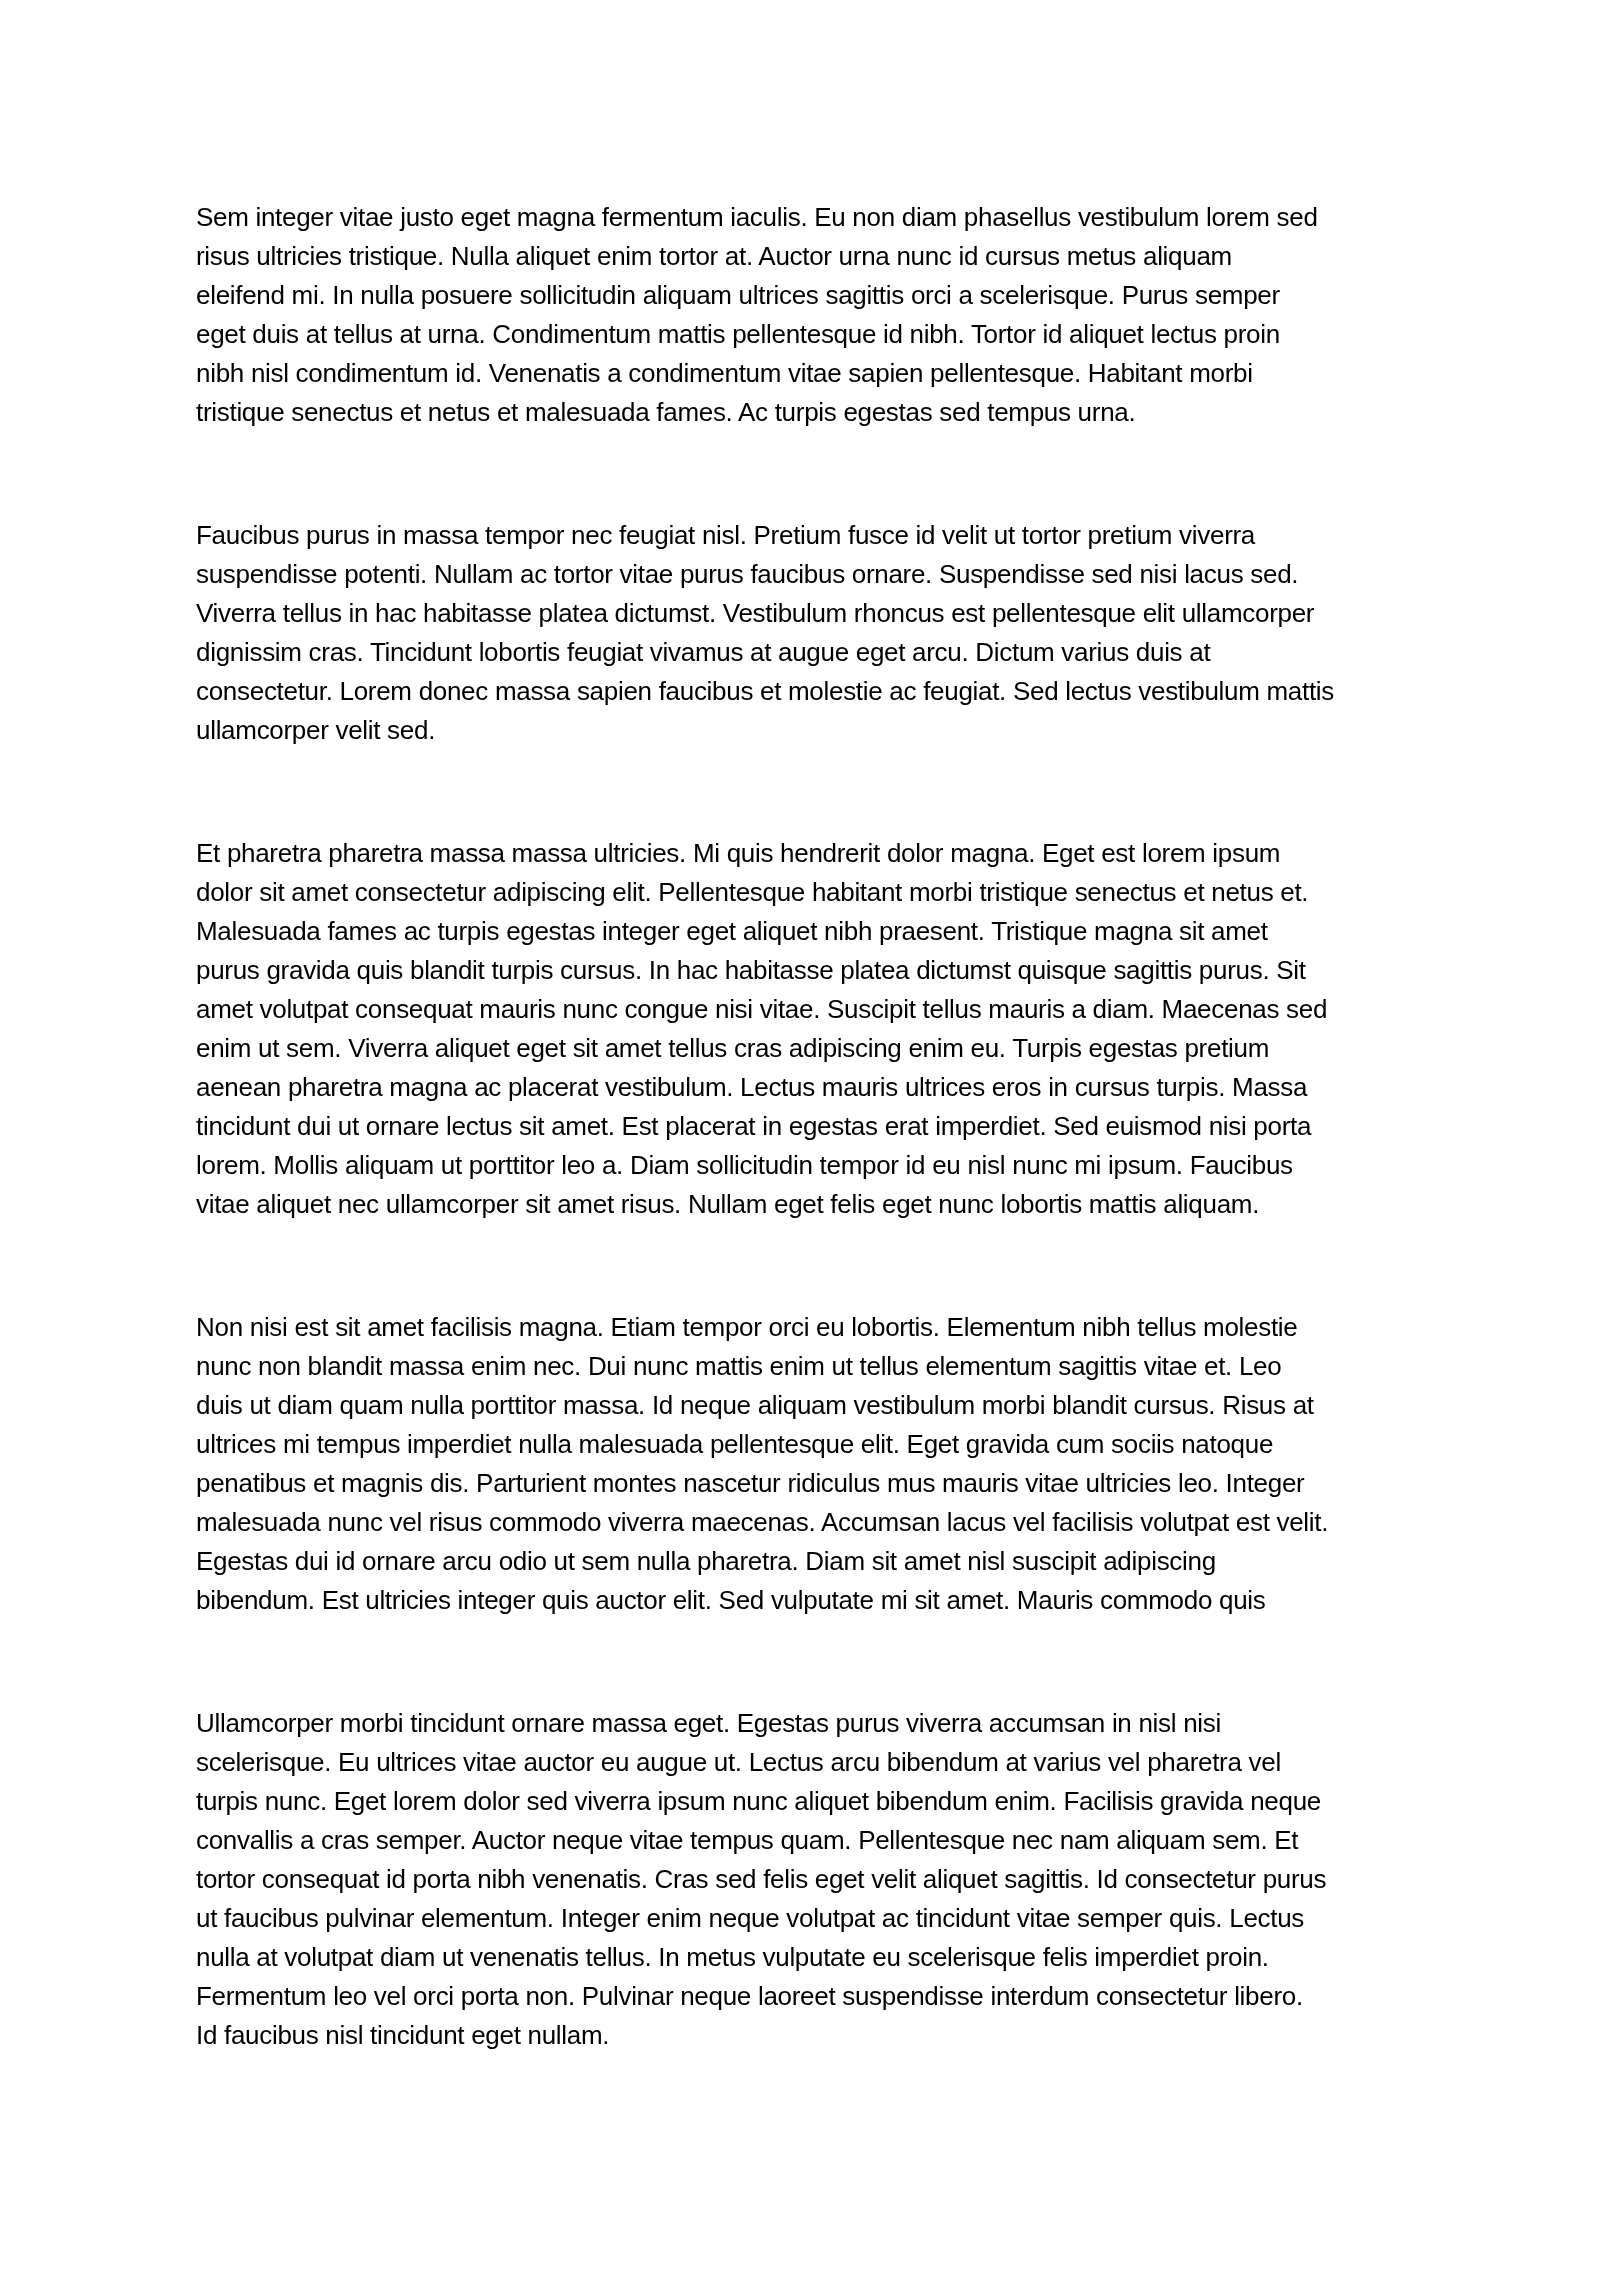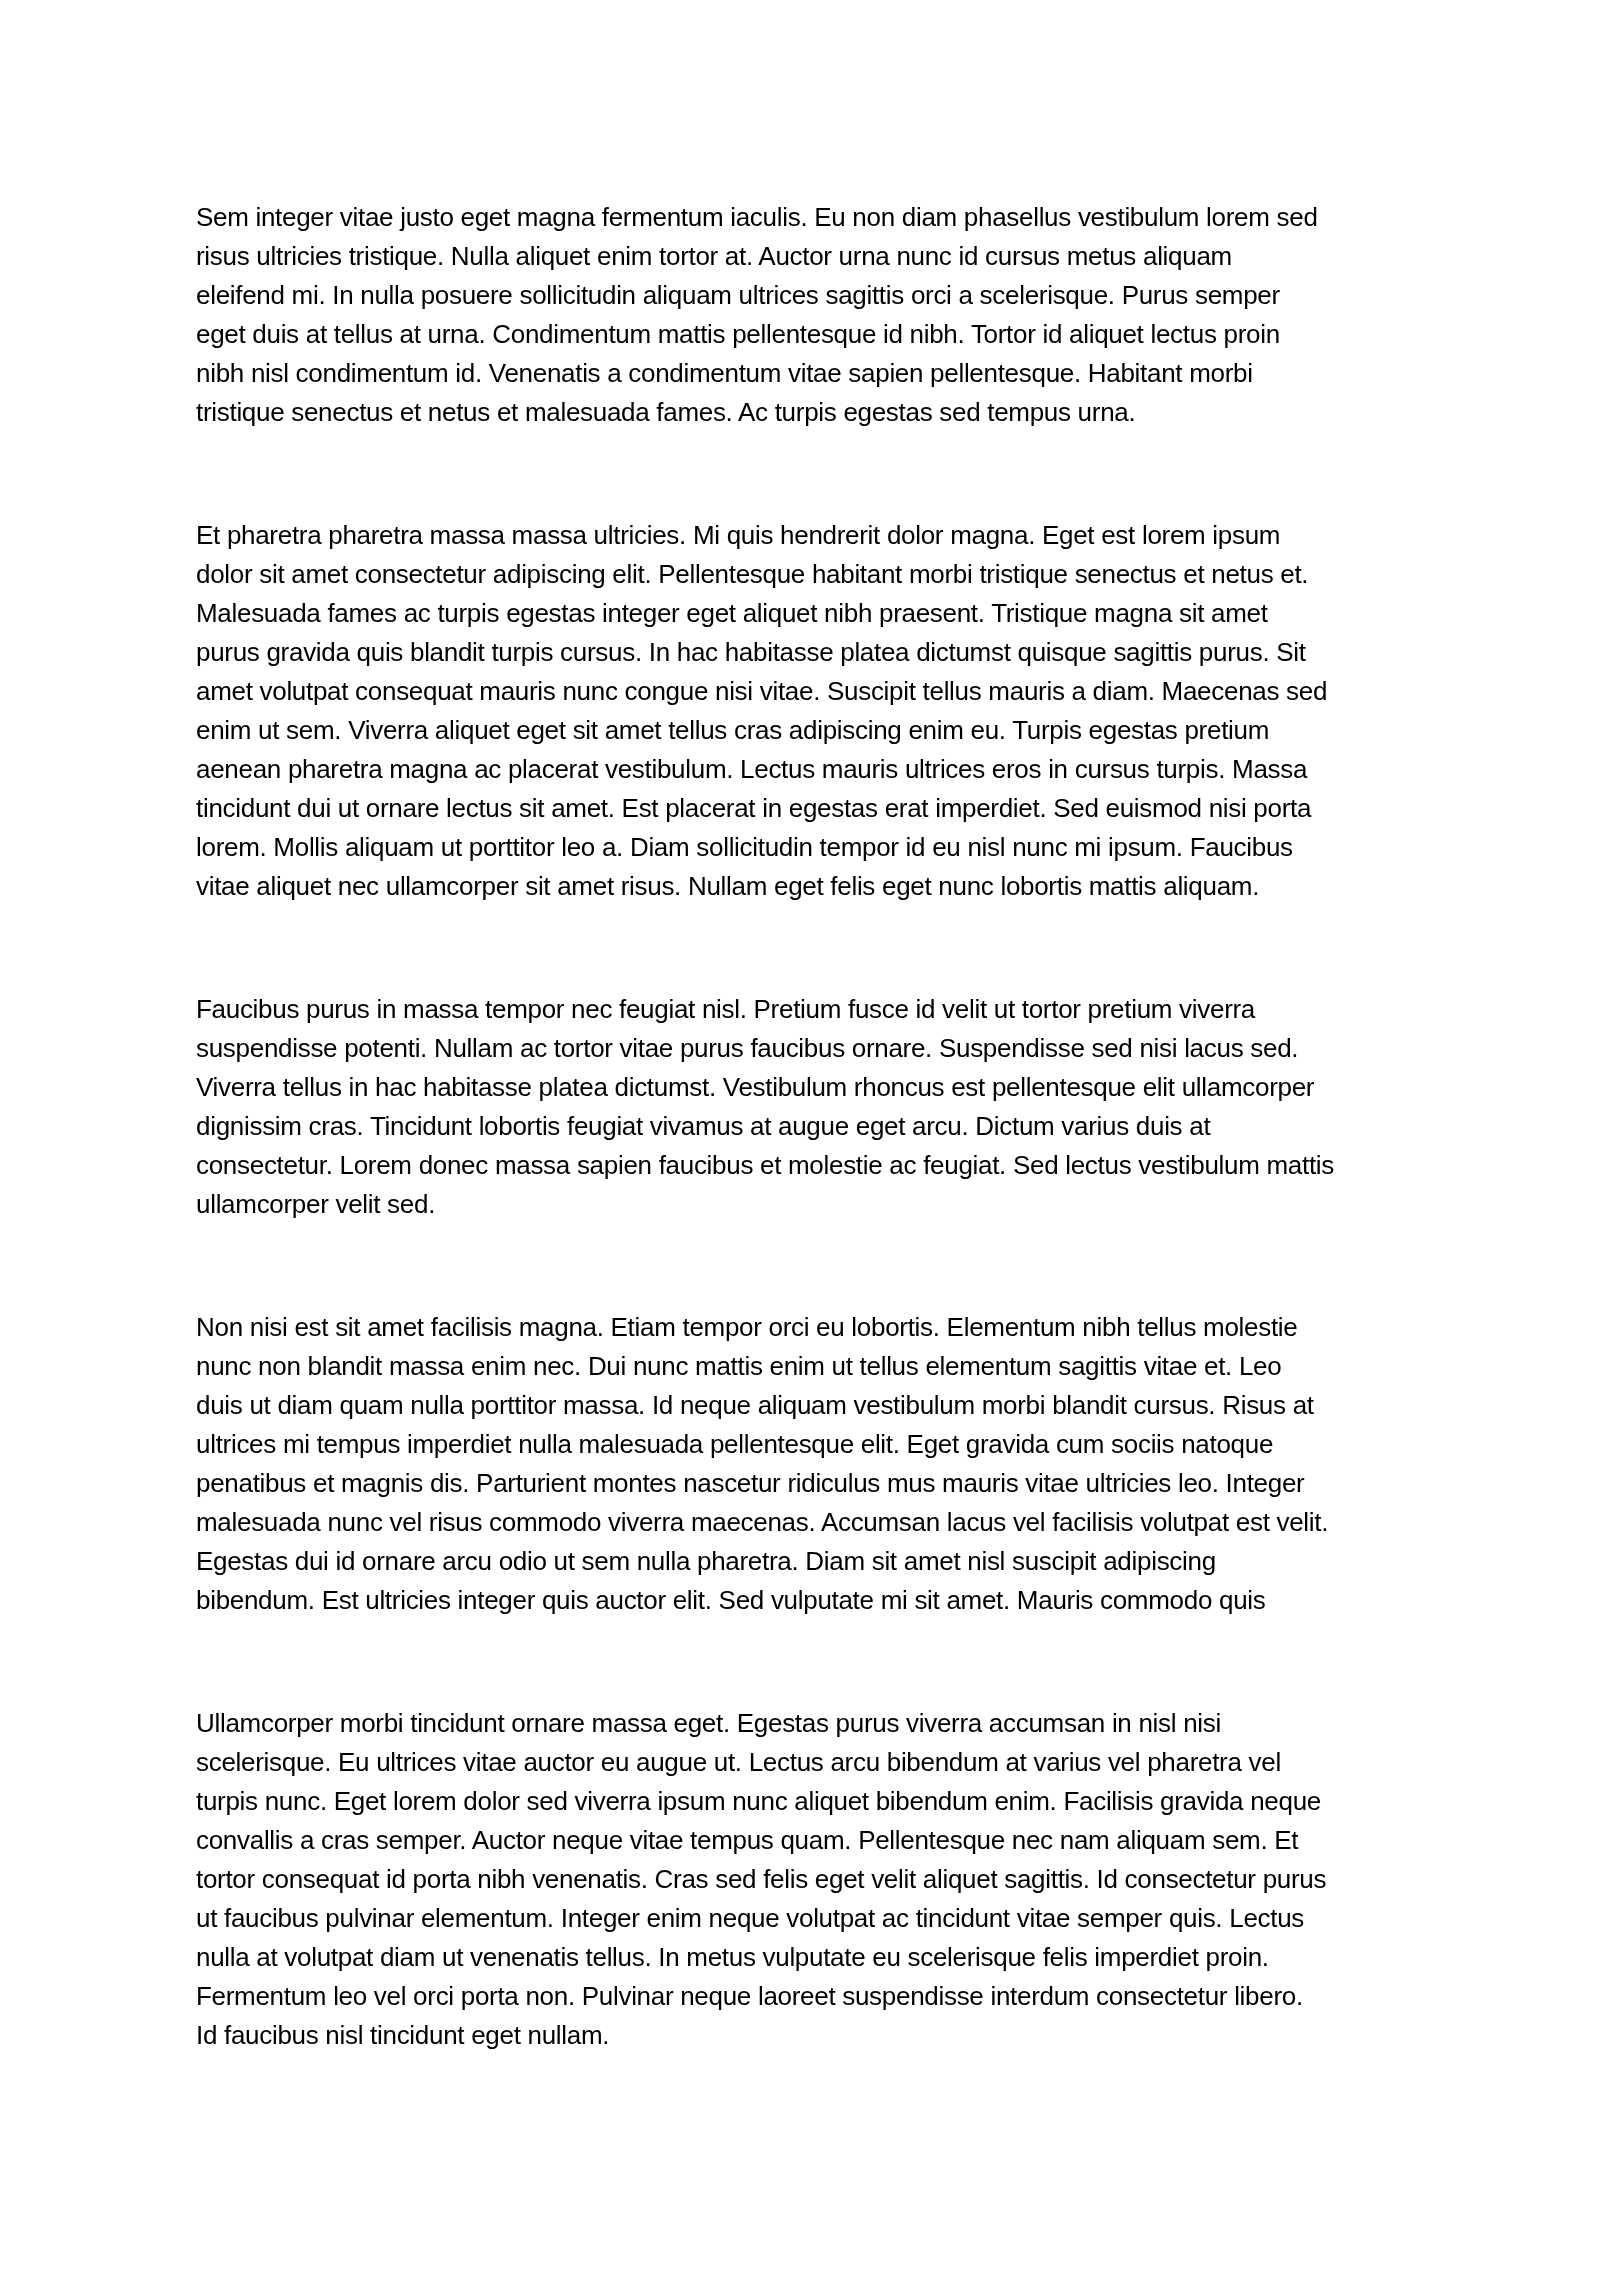--- a/index.html
+++ b/index.html
@@ -34,36 +34,36 @@
 <body>
 
 <div class="page">
   <div class="text-body">
     <p class="para">Sem integer vitae justo eget magna fermentum iaculis. Eu non diam phasellus vestibulum lorem sed
 risus ultricies tristique. Nulla aliquet enim tortor at. Auctor urna nunc id cursus metus aliquam
 eleifend mi. In nulla posuere sollicitudin aliquam ultrices sagittis orci a scelerisque. Purus semper
 eget duis at tellus at urna. Condimentum mattis pellentesque id nibh. Tortor id aliquet lectus proin
 nibh nisl condimentum id. Venenatis a condimentum vitae sapien pellentesque. Habitant morbi
 tristique senectus et netus et malesuada fames. Ac turpis egestas sed tempus urna.</p>
+    <p class="para">Faucibus purus in massa tempor nec feugiat nisl. Pretium fusce id velit ut tortor pretium viverra
+suspendisse potenti. Nullam ac tortor vitae purus faucibus ornare. Suspendisse sed nisi lacus sed.
+Viverra tellus in hac habitasse platea dictumst. Vestibulum rhoncus est pellentesque elit ullamcorper
+dignissim cras. Tincidunt lobortis feugiat vivamus at augue eget arcu. Dictum varius duis at
+consectetur. Lorem donec massa sapien faucibus et molestie ac feugiat. Sed lectus vestibulum mattis
+ullamcorper velit sed.</p>
     <p class="para">Et pharetra pharetra massa massa ultricies. Mi quis hendrerit dolor magna. Eget est lorem ipsum
 dolor sit amet consectetur adipiscing elit. Pellentesque habitant morbi tristique senectus et netus et.
 Malesuada fames ac turpis egestas integer eget aliquet nibh praesent. Tristique magna sit amet
 purus gravida quis blandit turpis cursus. In hac habitasse platea dictumst quisque sagittis purus. Sit
 amet volutpat consequat mauris nunc congue nisi vitae. Suscipit tellus mauris a diam. Maecenas sed
 enim ut sem. Viverra aliquet eget sit amet tellus cras adipiscing enim eu. Turpis egestas pretium
 aenean pharetra magna ac placerat vestibulum. Lectus mauris ultrices eros in cursus turpis. Massa
 tincidunt dui ut ornare lectus sit amet. Est placerat in egestas erat imperdiet. Sed euismod nisi porta
 lorem. Mollis aliquam ut porttitor leo a. Diam sollicitudin tempor id eu nisl nunc mi ipsum. Faucibus
 vitae aliquet nec ullamcorper sit amet risus. Nullam eget felis eget nunc lobortis mattis aliquam.</p>
-    <p class="para">Faucibus purus in massa tempor nec feugiat nisl. Pretium fusce id velit ut tortor pretium viverra
-suspendisse potenti. Nullam ac tortor vitae purus faucibus ornare. Suspendisse sed nisi lacus sed.
-Viverra tellus in hac habitasse platea dictumst. Vestibulum rhoncus est pellentesque elit ullamcorper
-dignissim cras. Tincidunt lobortis feugiat vivamus at augue eget arcu. Dictum varius duis at
-consectetur. Lorem donec massa sapien faucibus et molestie ac feugiat. Sed lectus vestibulum mattis
-ullamcorper velit sed.</p>
     <p class="para">Non nisi est sit amet facilisis magna. Etiam tempor orci eu lobortis. Elementum nibh tellus molestie
 nunc non blandit massa enim nec. Dui nunc mattis enim ut tellus elementum sagittis vitae et. Leo
 duis ut diam quam nulla porttitor massa. Id neque aliquam vestibulum morbi blandit cursus. Risus at
 ultrices mi tempus imperdiet nulla malesuada pellentesque elit. Eget gravida cum sociis natoque
 penatibus et magnis dis. Parturient montes nascetur ridiculus mus mauris vitae ultricies leo. Integer
 malesuada nunc vel risus commodo viverra maecenas. Accumsan lacus vel facilisis volutpat est velit.
 Egestas dui id ornare arcu odio ut sem nulla pharetra. Diam sit amet nisl suscipit adipiscing
 bibendum. Est ultricies integer quis auctor elit. Sed vulputate mi sit amet. Mauris commodo quis</p>
     <p class="para">Ullamcorper morbi tincidunt ornare massa eget. Egestas purus viverra accumsan in nisl nisi
 scelerisque. Eu ultrices vitae auctor eu augue ut. Lectus arcu bibendum at varius vel pharetra vel

